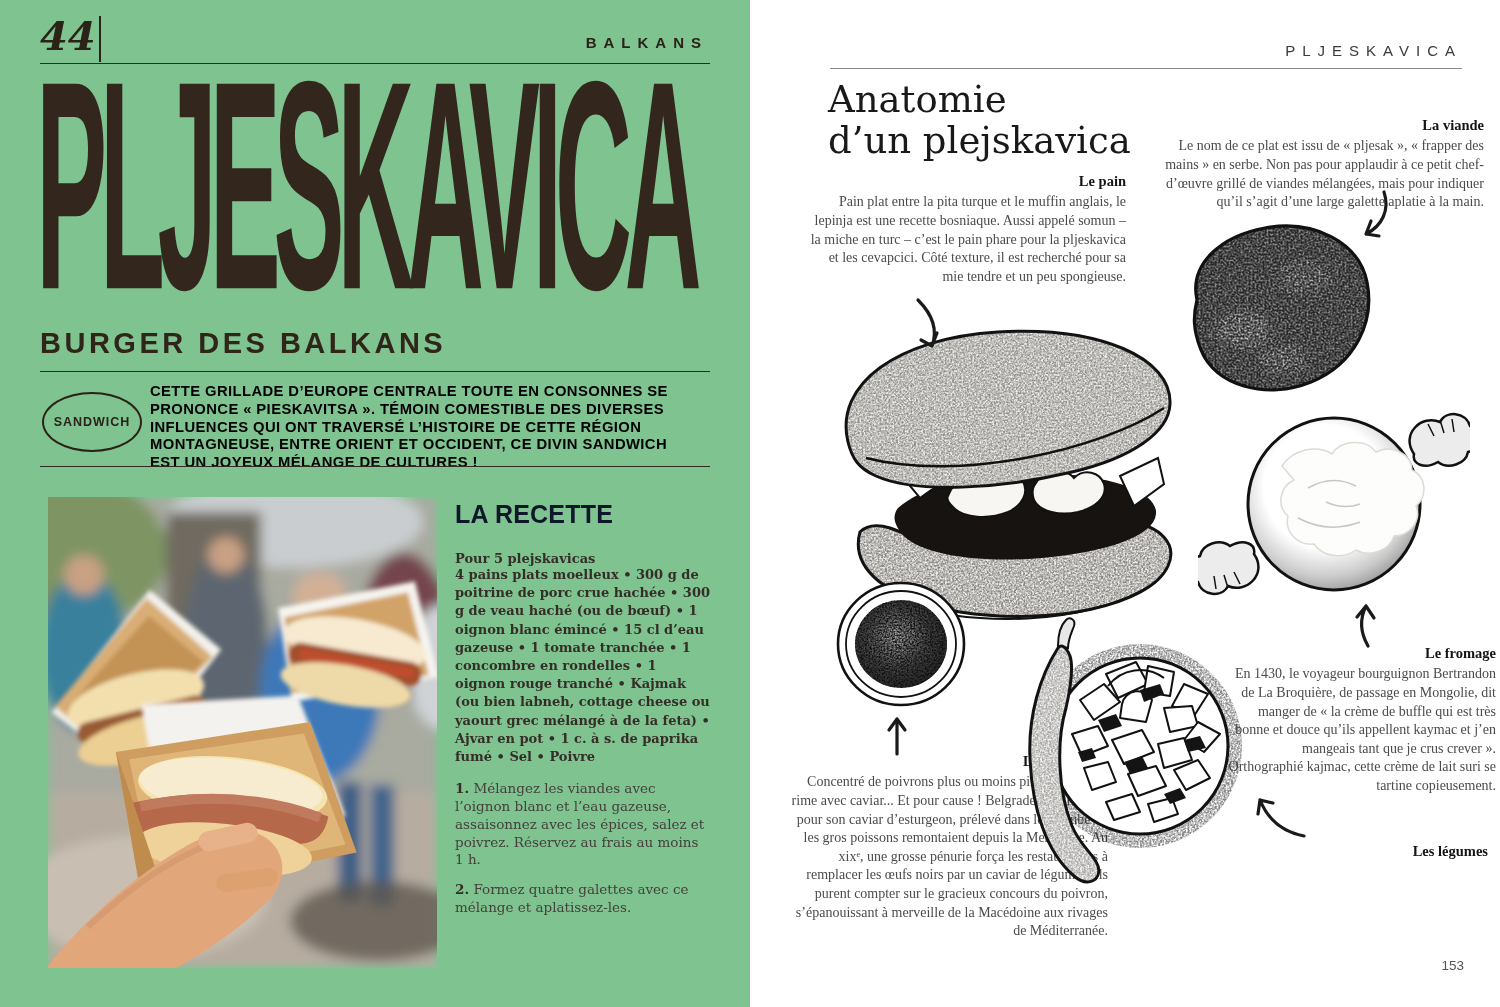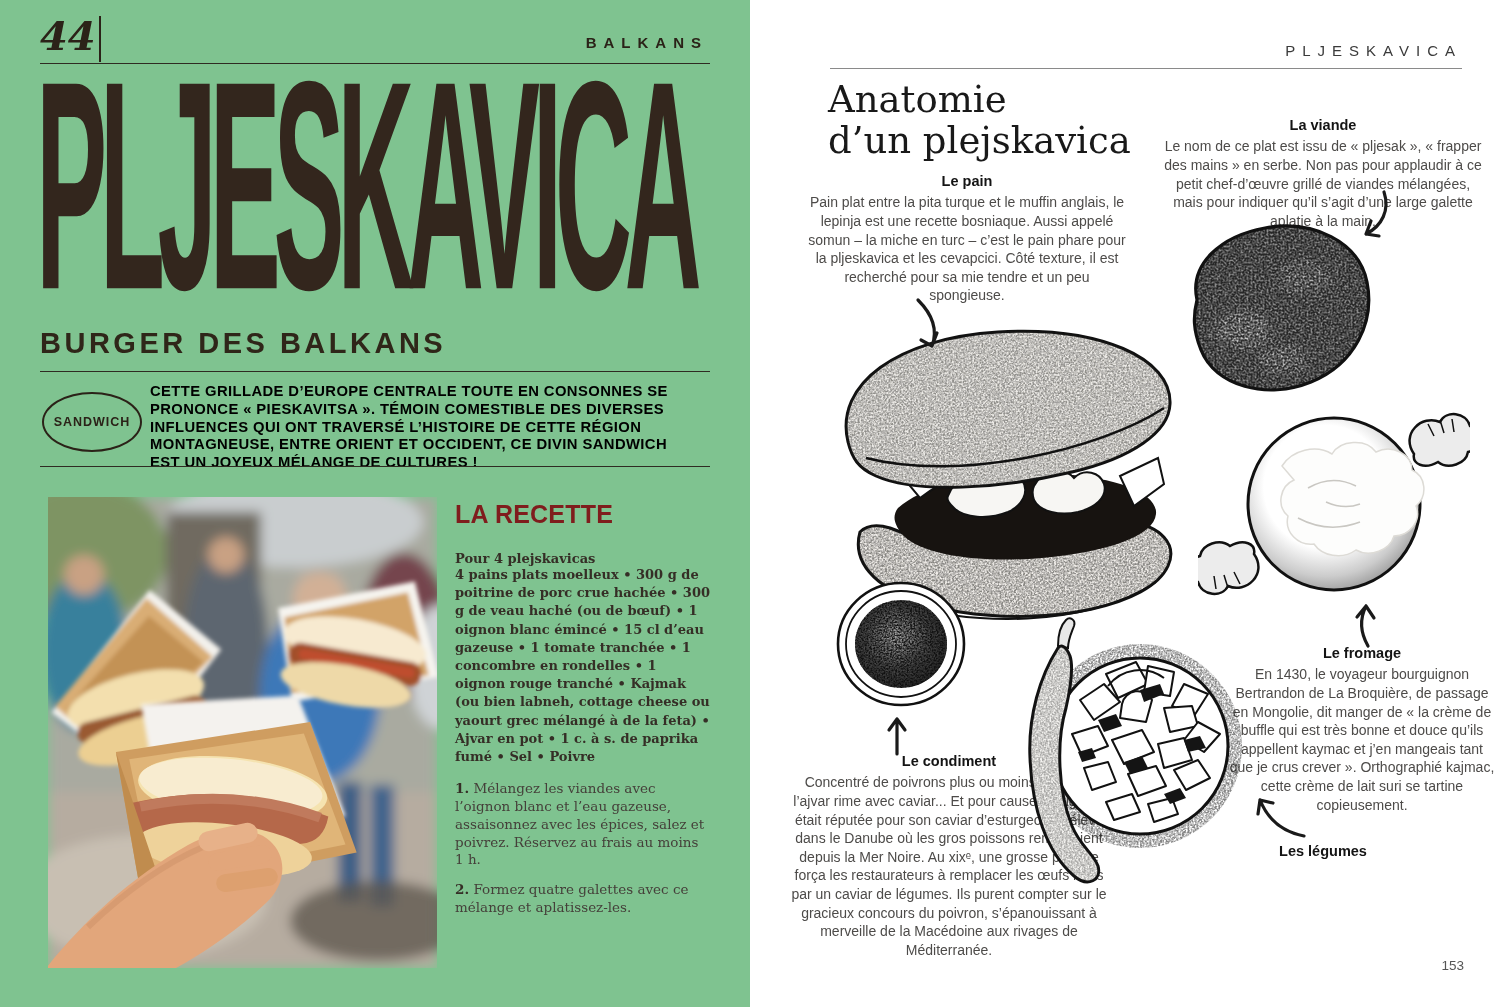--- a/index.html
+++ b/index.html
@@ -22,35 +22,35 @@
            transform:scale(0.52,1.45);transform-origin:0 0;white-space:nowrap;}
   .l-subtitle{position:absolute;left:40px;top:327px;font-size:29px;font-weight:600;
               letter-spacing:3.5px;color:#2f2619;white-space:nowrap;}
   .l-badge{position:absolute;left:42px;top:392px;width:96px;height:56px;border:2px solid #2b2218;
            border-radius:50%;display:flex;align-items:center;justify-content:center;
            font-size:12.5px;font-weight:600;letter-spacing:1px;color:#2b2218;}
   .l-intro{position:absolute;left:150px;top:383px;width:545px;font-size:14.8px;line-height:17.8px;
            font-weight:600;letter-spacing:.4px;color:#000000;}
   .l-photo{position:absolute;left:48px;top:497px;width:389px;height:471px;overflow:hidden;}
   .l-recipe{position:absolute;left:455px;top:500px;width:256px;}
-  .l-recipe h3{margin:0 0 22px 0;font-size:25px;font-weight:800;letter-spacing:.2px;color:#7f1d1d;}
+  .l-recipe h3{margin:0 0 22px 0;font-size:25px;font-weight:800;letter-spacing:.2px;color:#0f172a;}
   .l-serving{margin:0;font-family:"DejaVu Serif",serif;font-weight:700;font-size:13px;color:#352e26;}
   .l-ingredients{margin:0 0 14px 0;font-family:"DejaVu Serif",serif;font-weight:700;
                  font-size:13px;line-height:1.4;color:#352e26;}
   .step{margin:0 0 12px 0;font-family:"DejaVu Serif",serif;font-size:13.5px;line-height:1.32;
         color:#45403a;}
   .step .num{font-weight:700;color:#352e26;}
 
   
   .r-kicker{position:absolute;right:38px;top:42px;font-size:15px;letter-spacing:7px;
             font-weight:500;color:#3a3a3a;}
   .r-rule{position:absolute;left:80px;right:38px;top:68px;border-top:1.6px solid #8a8a8a;}
   .r-title{position:absolute;left:78px;top:80px;font-family:"DejaVu Serif",serif;
            font-size:37px;line-height:1.1;color:#191919;}
-  .r-section{position:absolute;text-align:center;font-size:14px;line-height:1.33;color:#4d4b49;}
+  .r-section{position:absolute;text-align:right;font-size:14px;line-height:1.33;color:#4d4b49;font-family:Liberation Serif, serif;}
   .r-section h4{margin:0 0 2px 0;font-size:14.5px;font-weight:700;color:#141414;}
   .r-section p{margin:0;}
   .sec-pain{left:58px;top:172px;width:318px;}
   .sec-viande{left:412px;top:116px;width:322px;}
   .sec-fromage{left:478px;top:644px;width:268px;}
   .sec-condiment{left:40px;top:752px;width:318px;}
   .sec-legumes{left:408px;top:842px;width:330px;}
   .r-pagenum{position:absolute;right:36px;top:958px;font-size:13.5px;color:#555;}
   .illu{position:absolute;}
 </style>
@@ -139,21 +139,21 @@
           <path d="M40,430 C80,392 120,365 155,350" stroke="#d1946b" stroke-width="6" fill="none" opacity=".6"></path>
           <rect x="150" y="330" width="60" height="20" rx="10" fill="#e7b189" transform="rotate(-12 180 340)"></rect>
           <rect x="160" y="352" width="64" height="18" rx="9" fill="#e2a67b" transform="rotate(-10 192 361)"></rect>
           <rect x="168" y="374" width="62" height="18" rx="9" fill="#dda06f" transform="rotate(-8 199 383)"></rect>
         </g>
       </svg>
     </div>
 
     <div class="l-recipe">
       <h3>LA RECETTE</h3>
-      <p class="l-serving">Pour 4 plejskavicas</p>
+      <p class="l-serving">Pour 5 plejskavicas</p>
       <p class="l-ingredients">4 pains plats moelleux • 300 g de poitrine de porc crue hachée • 300 g de veau haché (ou de bœuf) • 1 oignon blanc émincé • 15 cl d’eau gazeuse • 1 tomate tranchée • 1 concombre en rondelles • 1 oignon rouge tranché • Kajmak (ou bien labneh, cottage cheese ou yaourt grec mélangé à de la feta) • Ajvar en pot • 1 c. à s. de paprika fumé • Sel • Poivre</p>
       <p class="step"><span class="num">1.</span> <span>Mélangez les viandes avec l’oignon blanc et l’eau gazeuse, assaisonnez avec les épices, salez et poivrez. Réservez au frais au moins 1 h.</span></p>
       <p class="step"><span class="num">2.</span> <span>Formez quatre galettes avec ce mélange et aplatissez-les.</span></p>
 
     </div>
   </div>
 
   <div class="page right">
     <div class="r-kicker">PLJESKAVICA</div>
     <div class="r-rule"></div>

